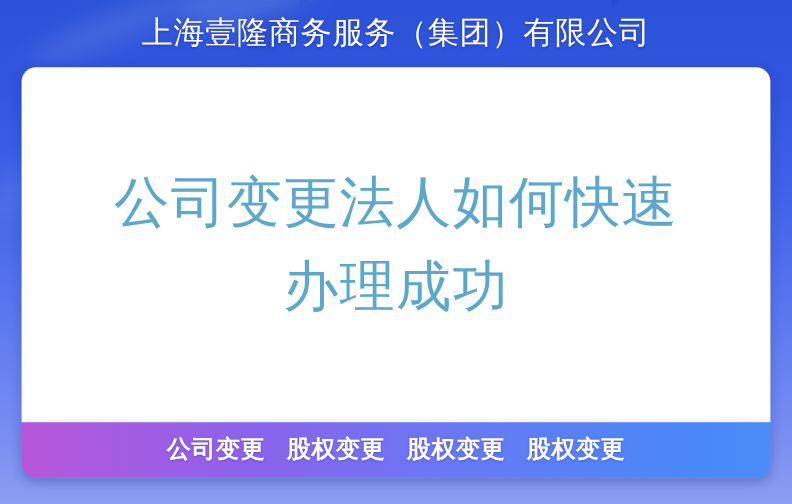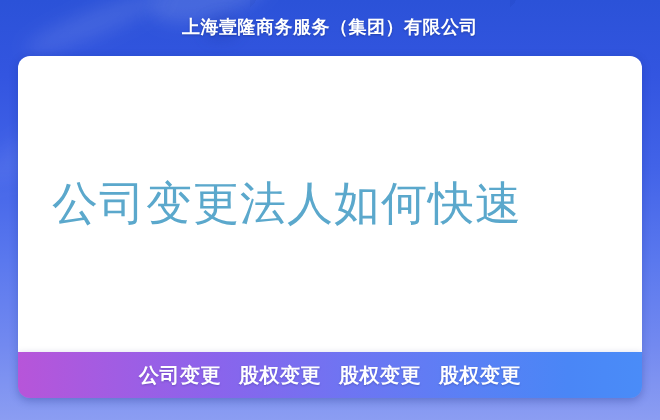--- a/index.html
+++ b/index.html
@@ -71,22 +71,22 @@
     position: absolute;
     left: 0;
     top: 12px;
     width: 100%;
     text-align: center;
     z-index: 4;
   }
   .header-title {
     display: inline-block;
     color: #ffffff;
-    font-size: 18px;
-    font-weight: bold;
+    font-size: 26px;
+    font-weight: normal;
     letter-spacing: .5px;
     line-height: 30px;
     text-shadow: 0 1px 2px rgba(10,25,90,.35);
     white-space: nowrap;
   }
 
   
   .card {
     position: absolute;
     left: 18px;
@@ -98,20 +98,21 @@
     box-shadow: 0 2px 10px rgba(12,30,110,.22);
     z-index: 3;
     display: flex;
     align-items: center;
     justify-content: center;
   }
   .card-inner {
     width: 100%;
     padding: 0 34px;
     box-sizing: border-box;
+    text-align: center;
   }
   .headline {
     color: #5ba8cc;
     font-size: 46px;
     font-weight: normal;
     line-height: 1.52;
     letter-spacing: 1px;
     white-space: nowrap;
   }
   .headline .line {
@@ -167,20 +168,21 @@
   <div class="bg-blob four"></div>
 
   <div class="header">
     <div class="header-title">上海壹隆商务服务（集团）有限公司</div>
   </div>
 
   <div class="card">
     <div class="card-inner">
       <div class="headline">
         <span class="line">公司变更法人如何快速</span>
+        <span class="line">办理成功</span>
       </div>
     </div>
   </div>
 
   <div class="tagbar">
     <div class="tags">
       <span class="tag">公司变更</span>
       <span class="tag">股权变更</span>
       <span class="tag">股权变更</span>
       <span class="tag">股权变更</span>

